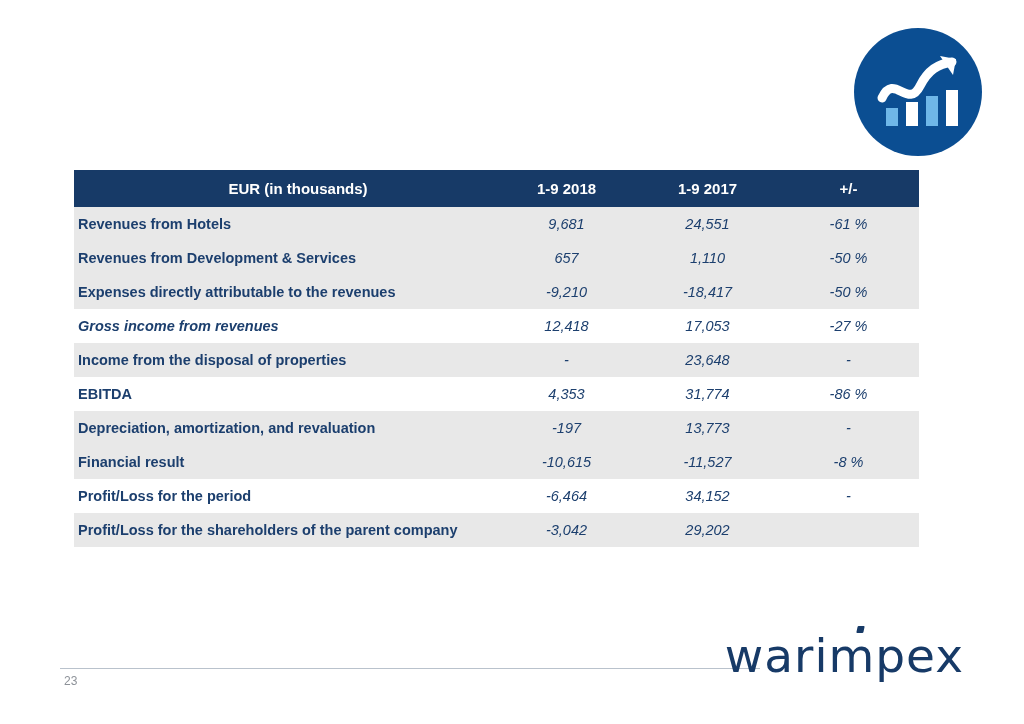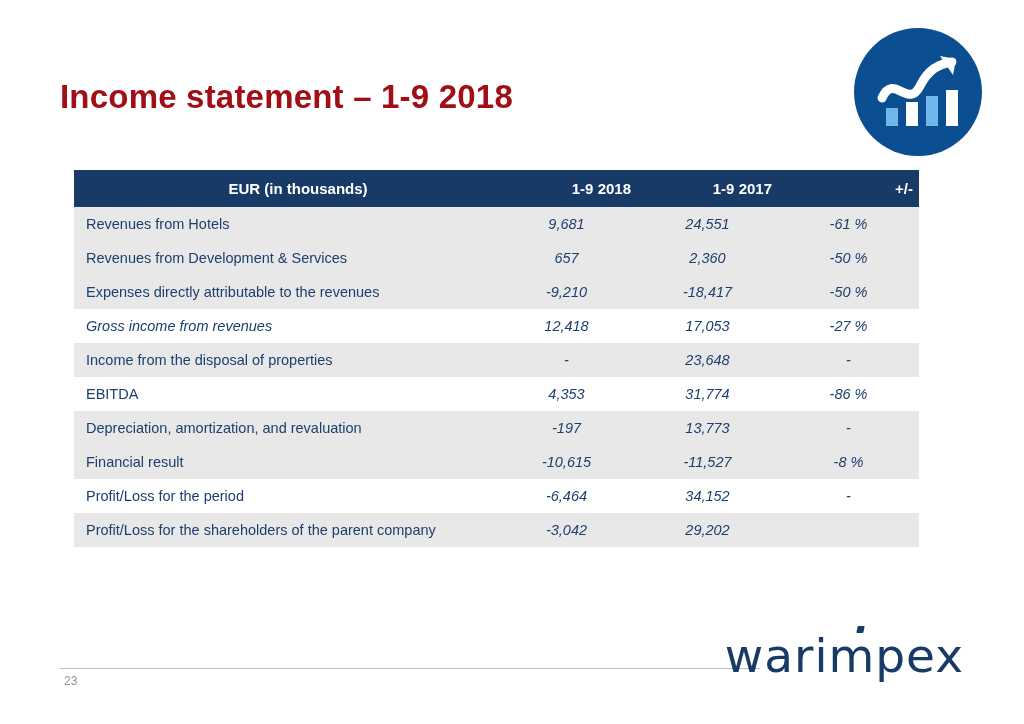--- a/index.html
+++ b/index.html
@@ -57,35 +57,35 @@
     padding: 10px 6px;
     text-align: center;
     border: none;
   }
   table.fin th.label-col {
     width: 384px;
     padding-left: 32px;
   }
   table.fin th.num-col {
     width: 129px;
-    text-align: right;
   }
   table.fin td {
     font-size: 14.5px;
     color: #1c3f6e;
     padding: 9px 10px;
     border: none;
     background: #ffffff;
   }
   table.fin tr.shaded td {
     background: #e8e8e8;
   }
   table.fin td.label {
     text-align: left;
-    padding-left: 12px;
+    padding-left: 4px;
+    font-weight: bold;
   }
   table.fin td.num {
     text-align: center;
     font-style: italic;
   }
   table.fin tr.italic td {
     font-style: italic;
   }
   .footer-rule {
     position: absolute;
@@ -120,21 +120,20 @@
     background: #173a67;
     border-radius: 1px;
     transform: skewX(-12deg);
   }
 </style>
 </head>
 <body>
 
 <div class="slide">
 
-  <div class="page-title">Income statement – 1-9 2018</div>
 
   <div class="logo-mark">
     <svg width="128" height="128" viewBox="0 0 128 128" aria-hidden="true">
       <path d="M28 70 C40 44, 54 82, 66 58 C74 42, 84 36, 98 34" stroke="#ffffff" stroke-width="9" fill="none" stroke-linecap="round"></path>
       <path d="M86 28 L102 31 L99 47 Z" fill="#ffffff"></path>
       <rect x="32" y="80" width="12" height="18" fill="#6fb7e8"></rect>
       <rect x="52" y="74" width="12" height="24" fill="#ffffff"></rect>
       <rect x="72" y="68" width="12" height="30" fill="#6fb7e8"></rect>
       <rect x="92" y="62" width="12" height="36" fill="#ffffff"></rect>
     </svg>
@@ -152,21 +151,21 @@
     <tbody id="table-body">
         <tr class="shaded">
           <td class="label">Revenues from Hotels</td>
           <td class="num">9,681</td>
           <td class="num">24,551</td>
           <td class="num">-61 %</td>
         </tr>
         <tr class="shaded">
           <td class="label">Revenues from Development &amp; Services</td>
           <td class="num">657</td>
-          <td class="num">2,360</td>
+          <td class="num">1,110</td>
           <td class="num">-50 %</td>
         </tr>
         <tr class="shaded">
           <td class="label">Expenses directly attributable to the revenues</td>
           <td class="num">-9,210</td>
           <td class="num">-18,417</td>
           <td class="num">-50 %</td>
         </tr>
         <tr class="italic">
           <td class="label">Gross income from revenues</td>

